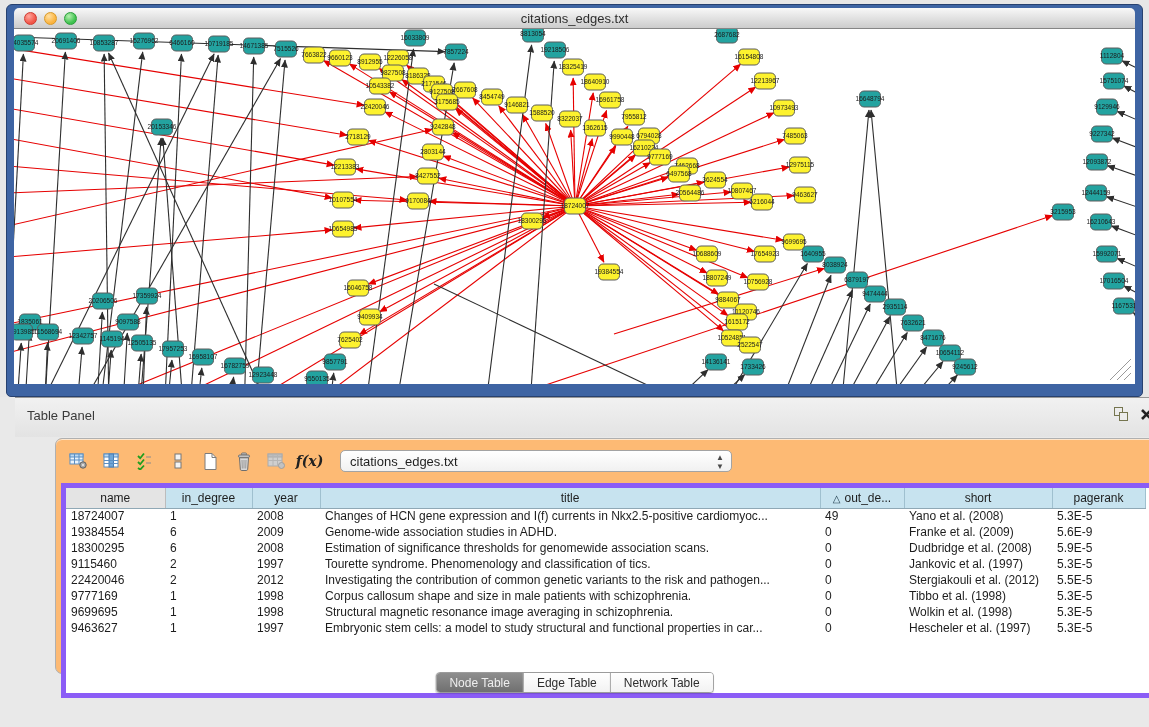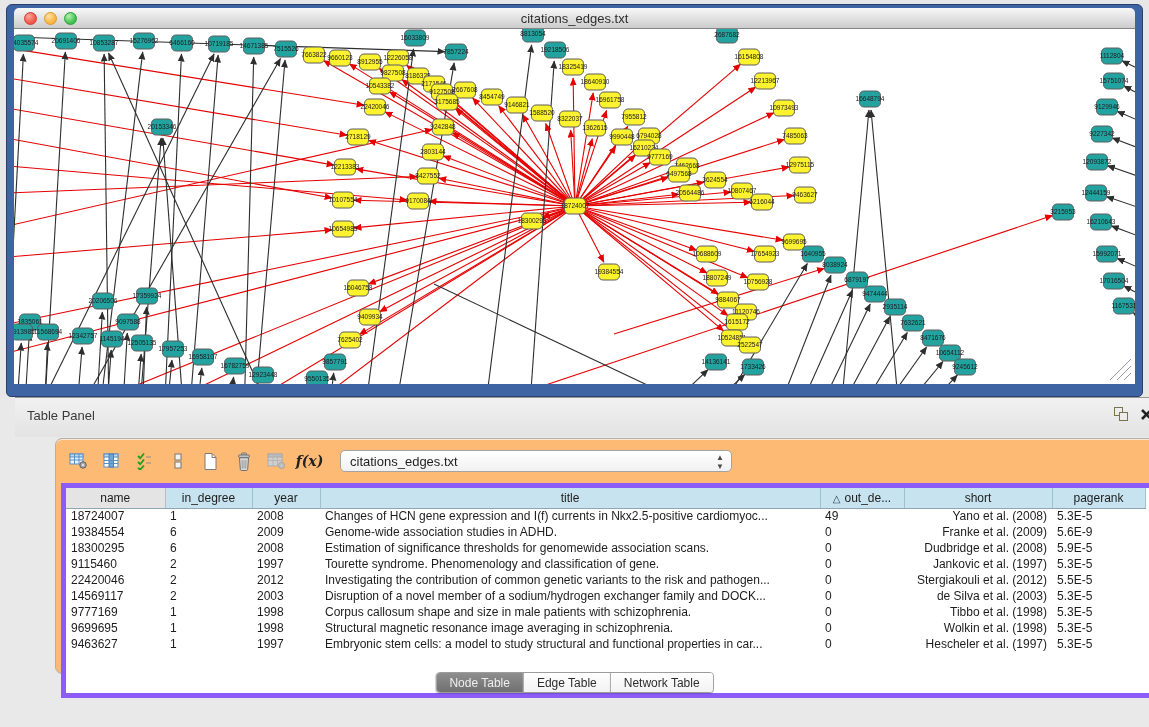--- a/index.html
+++ b/index.html
@@ -41,21 +41,21 @@
   .combo .arrows { position:absolute; right:7px; top:2px; font-size:8px; line-height:9px; color:#4a4a4a; text-align:center; }
 
   .tableview { position:absolute; left:5px; top:44px; width:1120px; height:215px; border:5px solid #8b5cf6;
     background:#fff; overflow:hidden; }
   table.grid { border-collapse:collapse; table-layout:fixed; width:1079px; font-size:12px; color:#1d1d1d; }
   table.grid th { height:20px; font-weight:normal; font-size:12px; color:#1d1d1d;
     background:#c7e3ef; border-right:1px solid #9fc0cf; border-bottom:1px solid #8fa8b5; overflow:hidden; white-space:nowrap; }
   table.grid th.plain { background:#e4e4e4; border-right:1px solid #bcbcbc; }
   table.grid td { height:16px; padding:0 5px; white-space:nowrap; overflow:hidden; }
   table.grid td:nth-child(1) { padding-left:5px; }
-  table.grid td:nth-child(6) { text-align:right; }
+  table.grid td:nth-child(6) { text-align:left; }
   .sort-glyph { font-size:10px; margin-right:4px; color:#1d3a4a; }
   .vscroll { position:absolute; right:1px; top:21px; width:15px; height:162px; background:#fbfbfb; border-left:1px solid #dddddd; }
   .vthumb { position:absolute; left:2px; top:2px; width:10px; height:26px; border-radius:6px;
     background:linear-gradient(90deg,#cfcfcf,#aaaaaa); border:1px solid #9c9c9c; }
 
   .tabs { position:absolute; left:50%; top:275px; transform:translateX(-50%); display:flex; height:21px;
     border:1px solid #9c9c9c; border-radius:4px; overflow:hidden; background:#fff; font-size:12px;
     box-shadow:0 1px 1px rgba(0,0,0,.15); }
   .tab { padding:0 13px; line-height:20px; color:#2d2d2d; background:linear-gradient(#ffffff,#f2f2f2); }
   .tab + .tab { border-left:1px solid #a6a6a6; }
@@ -819,42 +819,33 @@
               <td>2008</td>
               <td>Estimation of significance thresholds for genomewide association scans.</td>
               <td>0</td>
               <td>Dudbridge et al. (2008)</td>
               <td>5.9E-5</td>
             </tr>
             <tr>
               <td>9115460</td>
               <td>2</td>
               <td>1997</td>
-              <td>Tourette syndrome. Phenomenology and classification of gene.</td>
+              <td>Tourette syndrome. Phenomenology and classification of tics.</td>
               <td>0</td>
               <td>Jankovic et al. (1997)</td>
               <td>5.3E-5</td>
             </tr>
             <tr>
               <td>22420046</td>
               <td>2</td>
               <td>2012</td>
               <td>Investigating the contribution of common genetic variants to the risk and pathogen...</td>
               <td>0</td>
               <td>Stergiakouli et al. (2012)</td>
               <td>5.5E-5</td>
-            </tr>
-            <tr>
-              <td>14569117</td>
-              <td>2</td>
-              <td>2003</td>
-              <td>Disruption of a novel member of a sodium/hydrogen exchanger family and DOCK...</td>
-              <td>0</td>
-              <td>de Silva et al. (2003)</td>
-              <td>5.3E-5</td>
             </tr>
             <tr>
               <td>9777169</td>
               <td>1</td>
               <td>1998</td>
               <td>Corpus callosum shape and size in male patients with schizophrenia.</td>
               <td>0</td>
               <td>Tibbo et al. (1998)</td>
               <td>5.3E-5</td>
             </tr>

